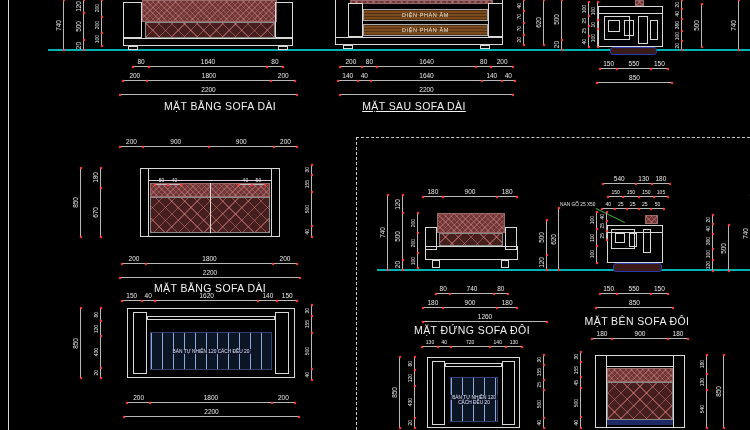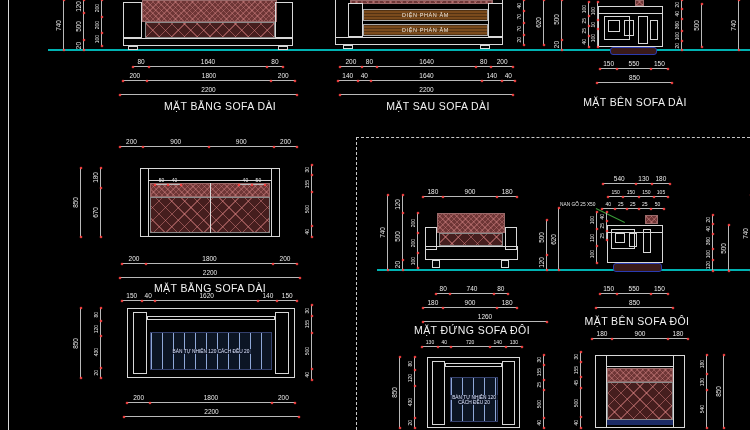--- a/index.html
+++ b/index.html
@@ -171,21 +171,21 @@
         </span>
         <span class="seg" style="flex-grow: 40;">
           <span class="lbl">40</span>
         </span>
       </div>
     <div class="hdim" style="left:10px;top:86px;width:173px;">
         <span class="seg" style="flex-grow: 2200;">
           <span class="lbl">2200</span>
         </span>
       </div>
-    <div class="viewlabel" style="left:28px;top:100px;width:160px;">MẶT SAU SOFA DÀI</div>
+    <div class="viewlabel" style="left:4px;top:100px;width:160px;text-decoration:underline;">MẶT SAU SOFA DÀI</div>
     <div class="vdim small" style="left:185px;top:0;height:45px;">
         <span class="seg" style="flex-grow: 40;">
           <span class="lbl">40</span>
         </span>
         <span class="seg" style="flex-grow: 70;">
           <span class="lbl">70</span>
         </span>
         <span class="seg" style="flex-grow: 70;">
           <span class="lbl">70</span>
         </span>
@@ -227,21 +227,20 @@
         </span>
         <span class="seg" style="flex-grow: 150;">
           <span class="lbl">150</span>
         </span>
       </div>
     <div class="hdim" style="left:17px;top:74px;width:75px;">
         <span class="seg" style="flex-grow: 850;">
           <span class="lbl">850</span>
         </span>
       </div>
-    <div class="viewlabel" style="left:0;top:96px;width:110px;">MẶT BÊN SOFA DÀI</div>
     <div class="vdim small" style="left:0;top:2px;height:45px;">
         <span class="seg" style="flex-grow: 100;">
           <span class="lbl">100</span>
         </span>
         <span class="seg" style="flex-grow: 25;">
           <span class="lbl">25</span>
         </span>
         <span class="seg" style="flex-grow: 25;">
           <span class="lbl">25</span>
         </span>

